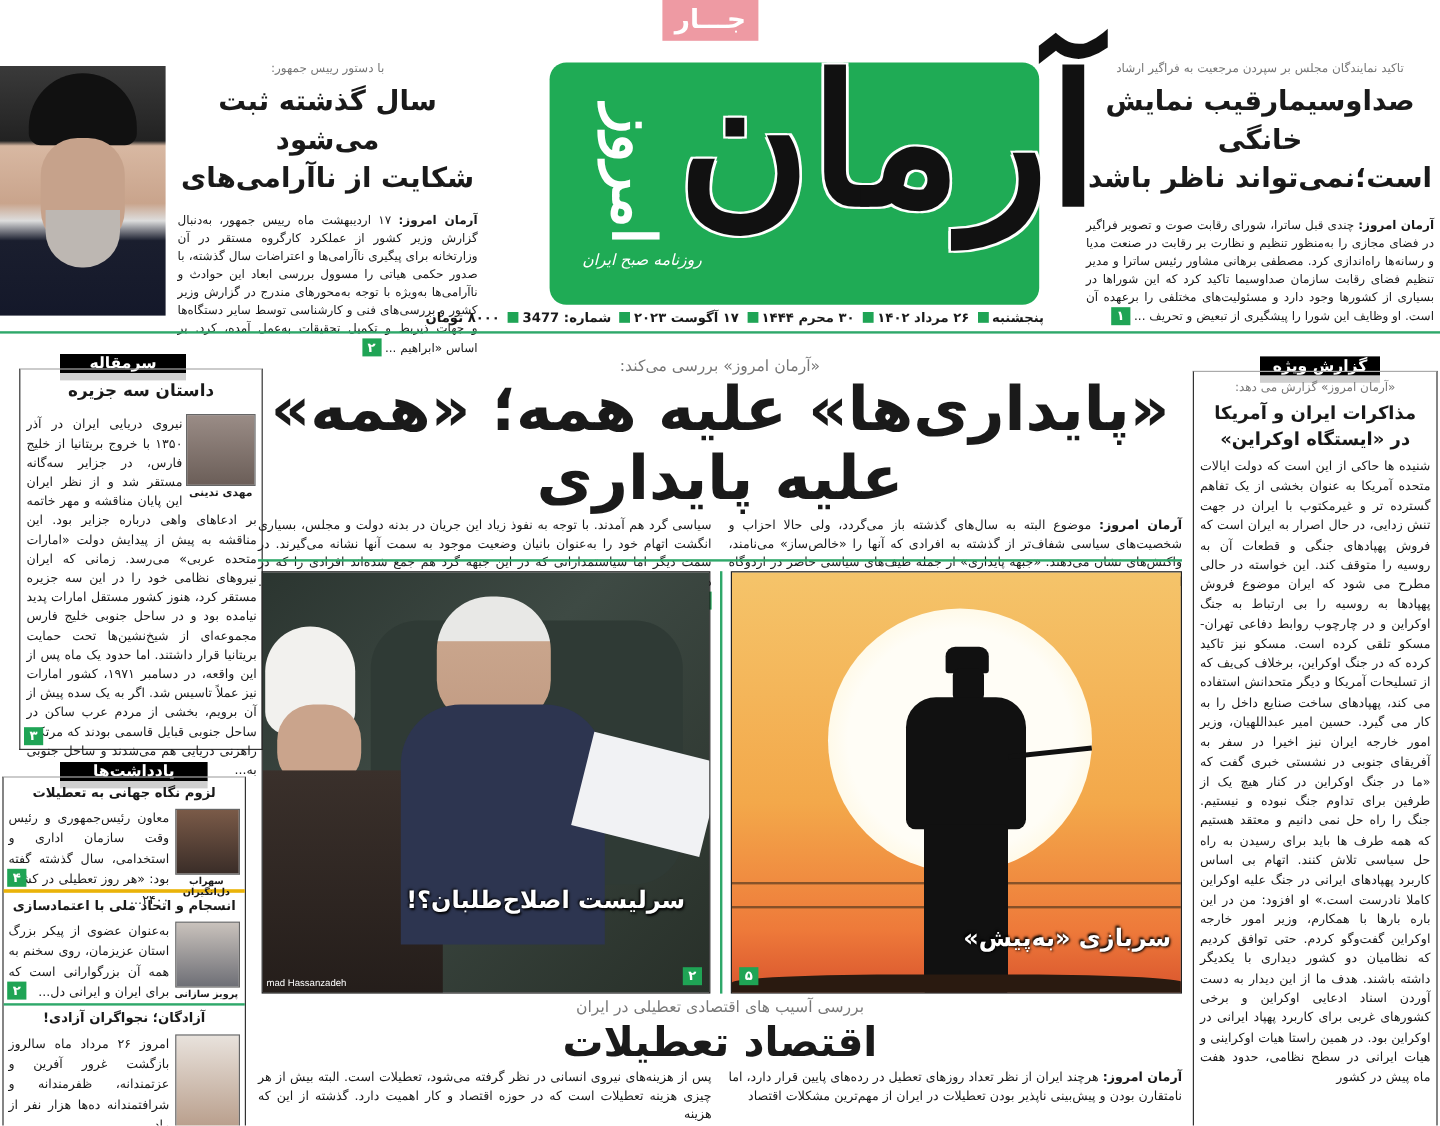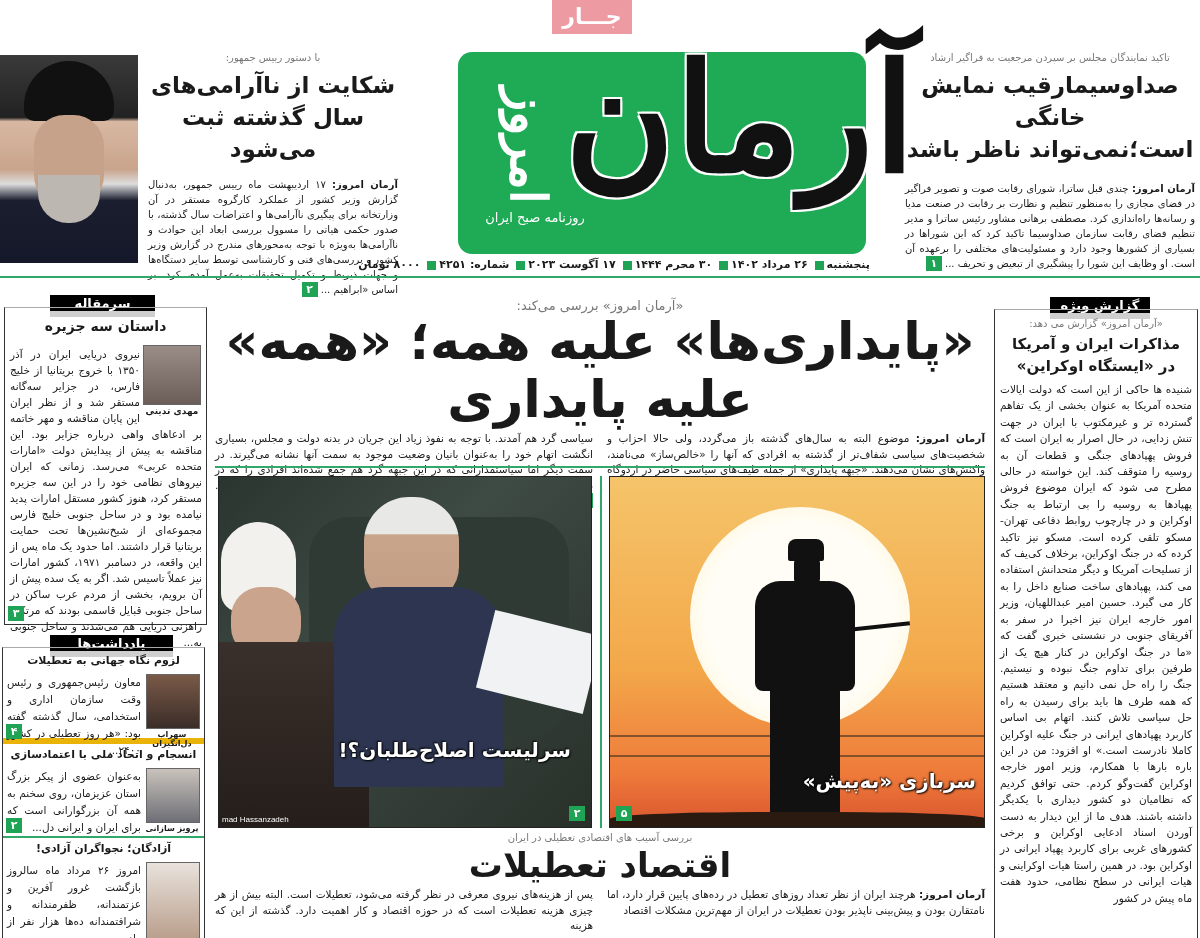--- a/index.html
+++ b/index.html
@@ -12,21 +12,21 @@
   .kicker { color: #777; font-size: 11px; text-align: center; }
   .hline { position: absolute; height: 2px; background: #2fa86a; }
   .vline { position: absolute; width: 1px; background: #999; }
 
   
   #masthead-box { left: 458px; top: 52px; width: 408px; height: 202px; background: #1fab55; border-radius: 14px; }
   #jar-tag { left: 552px; top: 0; width: 80px; height: 34px; background: #ee9aa3; color: #fff; font-weight: bold; font-size: 22px; text-align: center; line-height: 34px; }
   #logo-main { left: 560px; top: 18px; width: 360px; height: 240px; font-family: "DejaVu Serif", serif; font-size: 150px; font-weight: bold; color: #111; line-height: 200px; text-align: center; letter-spacing: -8px;
     text-shadow: 2px 2px 0 #fff, -2px -2px 0 #fff, 2px -2px 0 #fff, -2px 2px 0 #fff; }
   #logo-sub { left: 468px; top: 70px; width: 90px; height: 150px; font-family: "DejaVu Serif", serif; color: #fff; font-size: 50px; font-weight: bold; writing-mode: vertical-rl; text-align: center; }
-  #logo-tagline { left: 475px; top: 210px; width: 120px; color: #fff; font-size: 13px; text-align: center; }
+  #logo-tagline { left: 475px; top: 210px; width: 120px; color: #fff; font-size: 13px; font-style: italic; text-align: center; }
   #dateline { left: 460px; top: 258px; width: 410px; font-size: 11px; font-weight: bold; text-align: center; direction: rtl; white-space: nowrap; }
   #dateline .sq { display: inline-block; width: 9px; height: 9px; background: #1fa455; margin: 0 3px; vertical-align: middle; }
 
   
   .top-headline { font-size: 26px; font-weight: bold; text-align: center; line-height: 36px; }
   
   .section-tab { position: absolute; height: 22px; text-align: center; color: #fff; font-weight: bold; font-size: 13px; line-height: 18px; }
   .section-tab .tab-top { background: #000000; height: 16px; }
   .section-tab .tab-bot { background: #cfcfcf; height: 6px; }
   .boxed { position: absolute; border: 1px solid #333; }
@@ -42,21 +42,21 @@
 <div class="abs" id="masthead-box"></div>
 <div class="abs" id="jar-tag">جـــار</div>
 <div class="abs" id="logo-main">آرمان</div>
 <div class="abs" id="logo-sub">امروز</div>
 <div class="abs" id="logo-tagline">روزنامه صبح ایران</div>
 <div class="abs" id="dateline">
   <span>پنجشنبه</span><span class="sq"></span>
   <span>۲۶ مرداد ۱۴۰۲</span><span class="sq"></span>
   <span>۳۰ محرم ۱۴۴۴</span><span class="sq"></span>
   <span>۱۷ آگوست ۲۰۲۳</span><span class="sq"></span>
-  <span>شماره: ۴۲۵۱</span><span class="sq"></span>
+  <span>شماره: 3477</span><span class="sq"></span>
   <span>۸۰۰۰ تومان</span>
 </div>
 
 <div class="abs" style="left:905px; top:52px; width:290px;">
   <div class="kicker" style="font-size:10px;">تاکید نمایندگان مجلس بر سپردن مرجعیت به فراگیر ارشاد</div>
   <div class="top-headline" style="font-size:23px; line-height:32px; margin-top:6px;">
     <div>صداوسیمارقیب نمایش خانگی</div>
     <div>است؛نمی‌تواند ناظر باشد</div>
   </div>
   <div class="body-text" style="margin-top:16px; font-size:10px; line-height:15px;">
@@ -67,54 +67,54 @@
 </div>
 
 <div class="photo" style="left:0; top:55px; width:138px; height:208px; background: linear-gradient(180deg,#3a3a3a 0%,#222 30%,#d8b8a2 32%,#c9a48c 55%,#ddd 62%,#1a1e2e 70%,#14182a 100%);">
   <div style="position:absolute; left:24px; top:6px; width:90px; height:60px; border-radius:45px 45px 10px 10px; background:#111;"></div>
   <div style="position:absolute; left:34px; top:60px; width:70px; height:95px; border-radius:35px 35px 40px 40px; background:#c6a28b;"></div>
   <div style="position:absolute; left:38px; top:120px; width:62px; height:48px; border-radius:0 0 30px 30px; background:#bdb7b2;"></div>
 </div>
 <div class="abs" style="left:148px; top:52px; width:250px;">
   <div class="kicker" style="font-size:10px;">با دستور رییس جمهور:</div>
   <div class="top-headline" style="font-size:23px; line-height:32px; margin-top:6px;">
+    <div>سال گذشته ثبت می‌شود</div>
     <div>شکایت از ناآرامی‌های</div>
-    <div>سال گذشته ثبت می‌شود</div>
   </div>
   <div class="body-text" style="margin-top:12px; font-size:10px; line-height:15px;">
     <b>آرمان امروز:</b>
     <span>۱۷ اردیبهشت ماه رییس جمهور، به‌دنبال گزارش وزیر کشور از عملکرد کارگروه مستقر در آن وزارتخانه برای پیگیری ناآرامی‌ها و اعتراضات سال گذشته، با صدور حکمی هیاتی را مسوول بررسی ابعاد این حوادث و ناآرامی‌ها به‌ویژه با توجه به‌محورهای مندرج در گزارش وزیر کشور و بررسی‌های فنی و کارشناسی توسط سایر دستگاه‌ها و جهات ذیربط و تکمیل تحقیقات به‌عمل آمده، کرد. بر اساس «ابراهیم ...</span>
     <span class="num-badge">۲</span>
   </div>
 </div>
 
 <div class="hline" style="left:0; top:276px; width:1200px;"></div>
 
 <div class="section-tab" style="left:50px; top:295px; width:105px;">
   <div class="tab-top">سرمقاله</div>
     <div class="tab-bot"></div>
 </div>
-<div class="boxed" style="left:4px; top:307px; width:203px; height:318px; border-top-color:#aaa;">
+<div class="boxed" style="left:16px; top:307px; width:203px; height:318px; border-top-color:#aaa;">
   <div class="sub-head" style="font-size:14px; margin-top:10px;">داستان سه جزیره</div>
   <div style="position:absolute; right:5px; top:37px; width:58px; height:60px;" class="author-photo"></div>
   <div class="author-name" style="position:absolute; right:5px; top:98px; width:58px;">مهدی تدینی</div>
   <div class="body-text" style="position:absolute; left:5px; top:38px; width:192px; font-size:10.5px; line-height:16px; text-indent:0;">
     <div style="float:right; width:62px; height:72px;"></div>
     <span>نیروی دریایی ایران در آذر ۱۳۵۰ با خروج بریتانیا از خلیج فارس، در جزایر سه‌گانه مستقر شد و از نظر ایران این پایان مناقشه و مهر خاتمه بر ادعاهای واهی درباره جزایر بود. این مناقشه به پیش از پیدایش دولت «امارات متحده عربی» می‌رسد. زمانی که ایران نیروهای نظامی خود را در این سه جزیره مستقر کرد، هنوز کشور مستقل امارات پدید نیامده بود و در ساحل جنوبی خلیج فارس مجموعه‌ای از شیخ‌نشین‌ها تحت حمایت بریتانیا قرار داشتند. اما حدود یک ماه پس از این واقعه، در دسامبر ۱۹۷۱، کشور امارات نیز عملاً تاسیس شد. اگر به یک سده پیش از آن برویم، بخشی از مردم عرب ساکن در ساحل جنوبی قبایل قاسمی بودند که مرتکب راهزنی دریایی هم می‌شدند و ساحل جنوبی به...</span>
   </div>
   <span class="num-badge" style="position:absolute; left:3px; bottom:3px;">۳</span>
 </div>
 
 <div class="section-tab" style="left:50px; top:635px; width:123px;">
   <div class="tab-top">یادداشت‌ها</div>
     <div class="tab-bot"></div>
 </div>
 <div class="boxed" style="left:2px; top:647px; width:203px; height:300px; border-top-color:#aaa;">
 
-  <div style="position:absolute; left:0; top:6px; width:201px; height:90px; border-bottom:6px solid #eab308;">
+  <div style="position:absolute; left:0; top:6px; width:201px; height:90px; border-bottom:3px solid #eab308;">
     <div class="sub-head" style="font-size:11px;">لزوم نگاه جهانی به تعطیلات</div>
     <div class="author-photo" style="position:absolute; right:4px; top:20px; width:54px; height:55px; background:linear-gradient(180deg,#7a5a48,#3a2d28);"></div>
     <div class="author-name" style="position:absolute; right:2px; top:76px; width:60px; font-size:8px;">سهراب دل‌انگیزان</div>
     <div class="body-text" style="position:absolute; left:4px; top:20px; width:134px; font-size:10.5px; line-height:17px;">معاون رئیس‌جمهوری و رئیس وقت سازمان اداری و استخدامی، سال گذشته گفته بود: «هر روز تعطیلی در کشور ۲۴۰۰...</div>
     <span class="num-badge" style="position:absolute; left:3px; top:70px;">۴</span>
   </div>
 
   <div style="position:absolute; left:0; top:100px; width:201px; height:90px; border-bottom:2px solid #2fa86a;">
     <div class="sub-head" style="font-size:11px;">انسجام و اتحاد ملی با اعتمادسازی</div>
     <div class="author-photo" style="position:absolute; right:4px; top:20px; width:54px; height:55px; background:linear-gradient(180deg,#c9c2bc,#6e6f76);"></div>
@@ -170,28 +170,28 @@
   <div style="position:absolute; left:184px; top:80px; width:26px; height:28px; background:#111; border-radius:6px;"></div>
   <div style="position:absolute; left:145px; top:104px; width:100px; height:110px; background:#111; border-radius:25px 25px 8px 8px;"></div>
   <div style="position:absolute; left:230px; top:148px; width:70px; height:4px; background:#111; transform:rotate(-6deg);"></div>
   <div style="position:absolute; left:160px; top:210px; width:70px; height:142px; background:#111; border-radius:4px;"></div>
   <div style="position:absolute; left:0; top:335px; width:376px; height:17px; background:#2a1a10; border-radius:40% 40% 0 0;"></div>
   <div class="photo-caption" style="right:8px; top:292px; font-size:20px;">سربازی «به‌پیش»</div>
   <span class="num-badge" style="position:absolute; left:6px; bottom:6px;">۵</span>
 </div>
 
 <div class="abs" style="left:215px; top:832px; width:770px;">
-  <div class="kicker" style="font-size:10px;">بررسی آسیب های اقتصادی تعطیلی در ایران</div>
+  <div class="kicker" style="font-size:13px;">بررسی آسیب های اقتصادی تعطیلی در ایران</div>
   <div style="font-size:34px; font-weight:900; text-align:center; line-height:44px;">اقتصاد تعطیلات</div>
   <div style="display:flex; gap:14px;">
     <div class="body-text" style="flex:1; font-size:10.5px; line-height:15.5px;">
       <b>آرمان امروز:</b>
       <span>هرچند ایران از نظر تعداد روزهای تعطیل در رده‌های پایین قرار دارد، اما نامتقارن بودن و پیش‌بینی ناپذیر بودن تعطیلات در ایران از مهم‌ترین مشکلات اقتصاد</span>
     </div>
-    <div class="body-text" style="flex:1; font-size:10.5px; line-height:15.5px;">پس از هزینه‌های نیروی معرفی در نظر گرفته می‌شود، تعطیلات است. البته بیش از هر چیزی هزینه تعطیلات است که در حوزه اقتصاد و کار اهمیت دارد. گذشته از این که هزینه</div>
+    <div class="body-text" style="flex:1; font-size:10.5px; line-height:15.5px;">پس از هزینه‌های نیروی انسانی در نظر گرفته می‌شود، تعطیلات است. البته بیش از هر چیزی هزینه تعطیلات است که در حوزه اقتصاد و کار اهمیت دارد. گذشته از این که هزینه</div>
   </div>
 </div>
 
 <div class="section-tab" style="left:1050px; top:297px; width:100px;">
   <div class="tab-top">گزارش ویژه</div>
     <div class="tab-bot"></div>
 </div>
 <div class="boxed" style="left:994px; top:309px; width:204px; height:640px; border-top-color:#aaa;">
   <div class="kicker" style="font-size:10px; margin-top:8px;">«آرمان امروز» گزارش می دهد:</div>
   <div style="font-size:15px; font-weight:bold; text-align:center; line-height:22px; margin-top:4px;">

